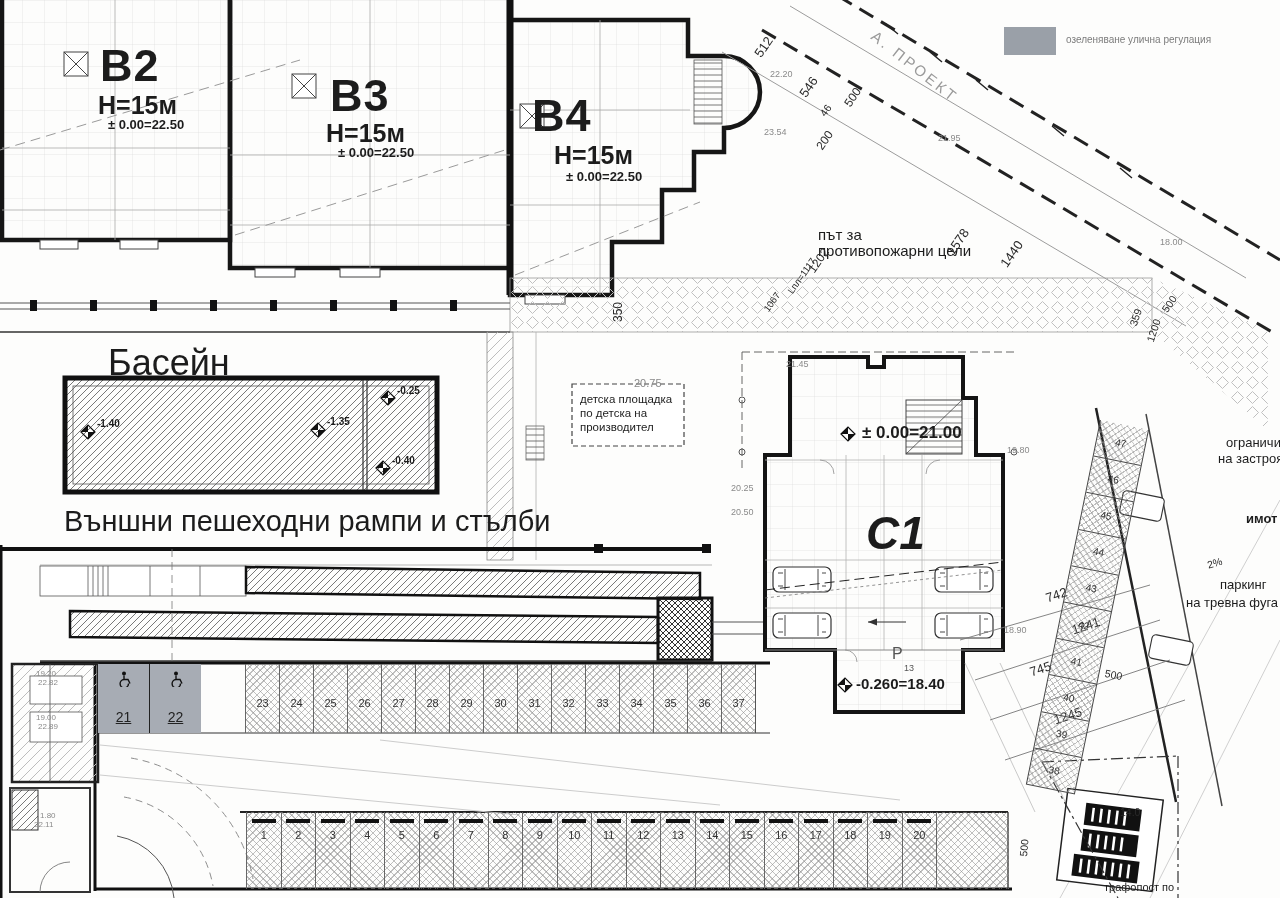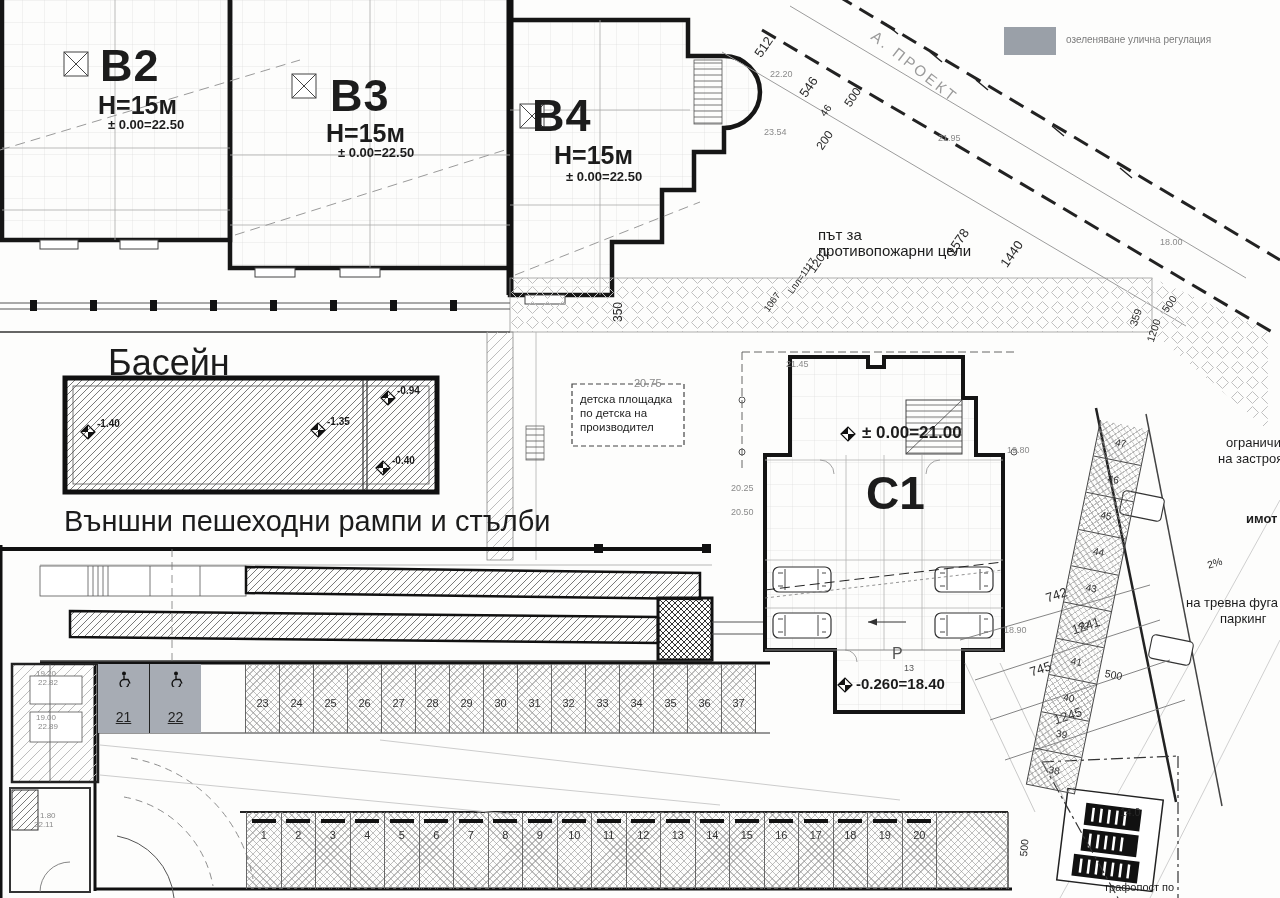--- a/index.html
+++ b/index.html
@@ -257,43 +257,43 @@
 <span class="t lvl" style="left:108px;top:118px;">± 0.00=22.50</span>
 
 <span class="t big" style="left:330px;top:72px;">В3</span>
 <span class="t h15" style="left:326px;top:120px;">Н=15м</span>
 <span class="t lvl" style="left:338px;top:146px;">± 0.00=22.50</span>
 
 <span class="t big" style="left:532px;top:92px;">В4</span>
 <span class="t h15" style="left:554px;top:142px;">Н=15м</span>
 <span class="t lvl" style="left:566px;top:170px;">± 0.00=22.50</span>
 
-<span class="t c1big" style="left:866px;top:469px;">С1</span>
+<span class="t c1big" style="left:866px;top:509px;font-style:italic;">С1</span>
 <span class="t lvl" style="left:862px;top:424px;font-size:17px;">± 0.00=21.00</span>
 <span class="t" style="left:892px;top:646px;font-size:16px;color:#555;">Р</span>
 <span class="t" style="left:904px;top:664px;font-size:9px;color:#555;">13</span>
 <span class="t lvl" style="left:856px;top:676px;font-size:15px;">-0.260=18.40</span>
 
 <span class="t cap" style="left:64px;top:506px;">Външни пешеходни рампи и стълби</span>
 <span class="t cap2" style="left:108px;top:344px;">Басейн</span>
 <span class="t road" style="left:818px;top:227px;">път за</span>
 <span class="t road" style="left:818px;top:243px;">противопожарни цели</span>
 <span class="t note" style="left:580px;top:392px;">детска площадка</span>
 <span class="t note" style="left:580px;top:406px;">по детска на</span>
 <span class="t note" style="left:580px;top:420px;">производител</span>
 <span class="t lbl" style="left:1226px;top:436px;">ограничит</span>
 <span class="t lbl" style="left:1218px;top:452px;">на застрояв</span>
 <span class="t lbl" style="left:1246px;top:512px;font-weight:700;">имот</span>
-<span class="t lbl" style="left:1192px;top:612px;padding-left:28px;">паркинг</span>
+<span class="t lbl" style="left:1192px;top:578px;padding-left:28px;">паркинг</span>
 <span class="t lbl" style="left:1186px;top:596px;">на тревна фуга</span>
 <span class="t" style="left:1104px;top:882px;font-size:11px;">трафопост по</span>
 
 <span class="t mark" style="left:97px;top:419px;">-1.40</span>
 <span class="t mark" style="left:327px;top:417px;">-1.35</span>
-<span class="t mark" style="left:397px;top:386px;">-0.94</span>
+<span class="t mark" style="left:397px;top:386px;">-0.25</span>
 <span class="t mark" style="left:392px;top:456px;">-0.40</span>
 
 <span class="t dim" style="left:752px;top:52px;transform:rotate(-55deg);font-size:13px;">512</span>
 <span class="t dim" style="left:797px;top:92px;transform:rotate(-55deg);font-size:13px;">546</span>
 <span class="t dimS" style="left:818px;top:112px;transform:rotate(-55deg);">46</span>
 <span class="t dim" style="left:842px;top:102px;transform:rotate(-55deg);">500</span>
 <span class="t dim" style="left:814px;top:145px;transform:rotate(-55deg);">200</span>
 <span class="t dim" style="left:944px;top:250px;transform:rotate(-55deg);font-size:13px;">1578</span>
 <span class="t dim" style="left:998px;top:262px;transform:rotate(-55deg);font-size:13px;">1440</span>
 <span class="t dimS" style="left:1128px;top:324px;transform:rotate(-72deg);">359</span>

